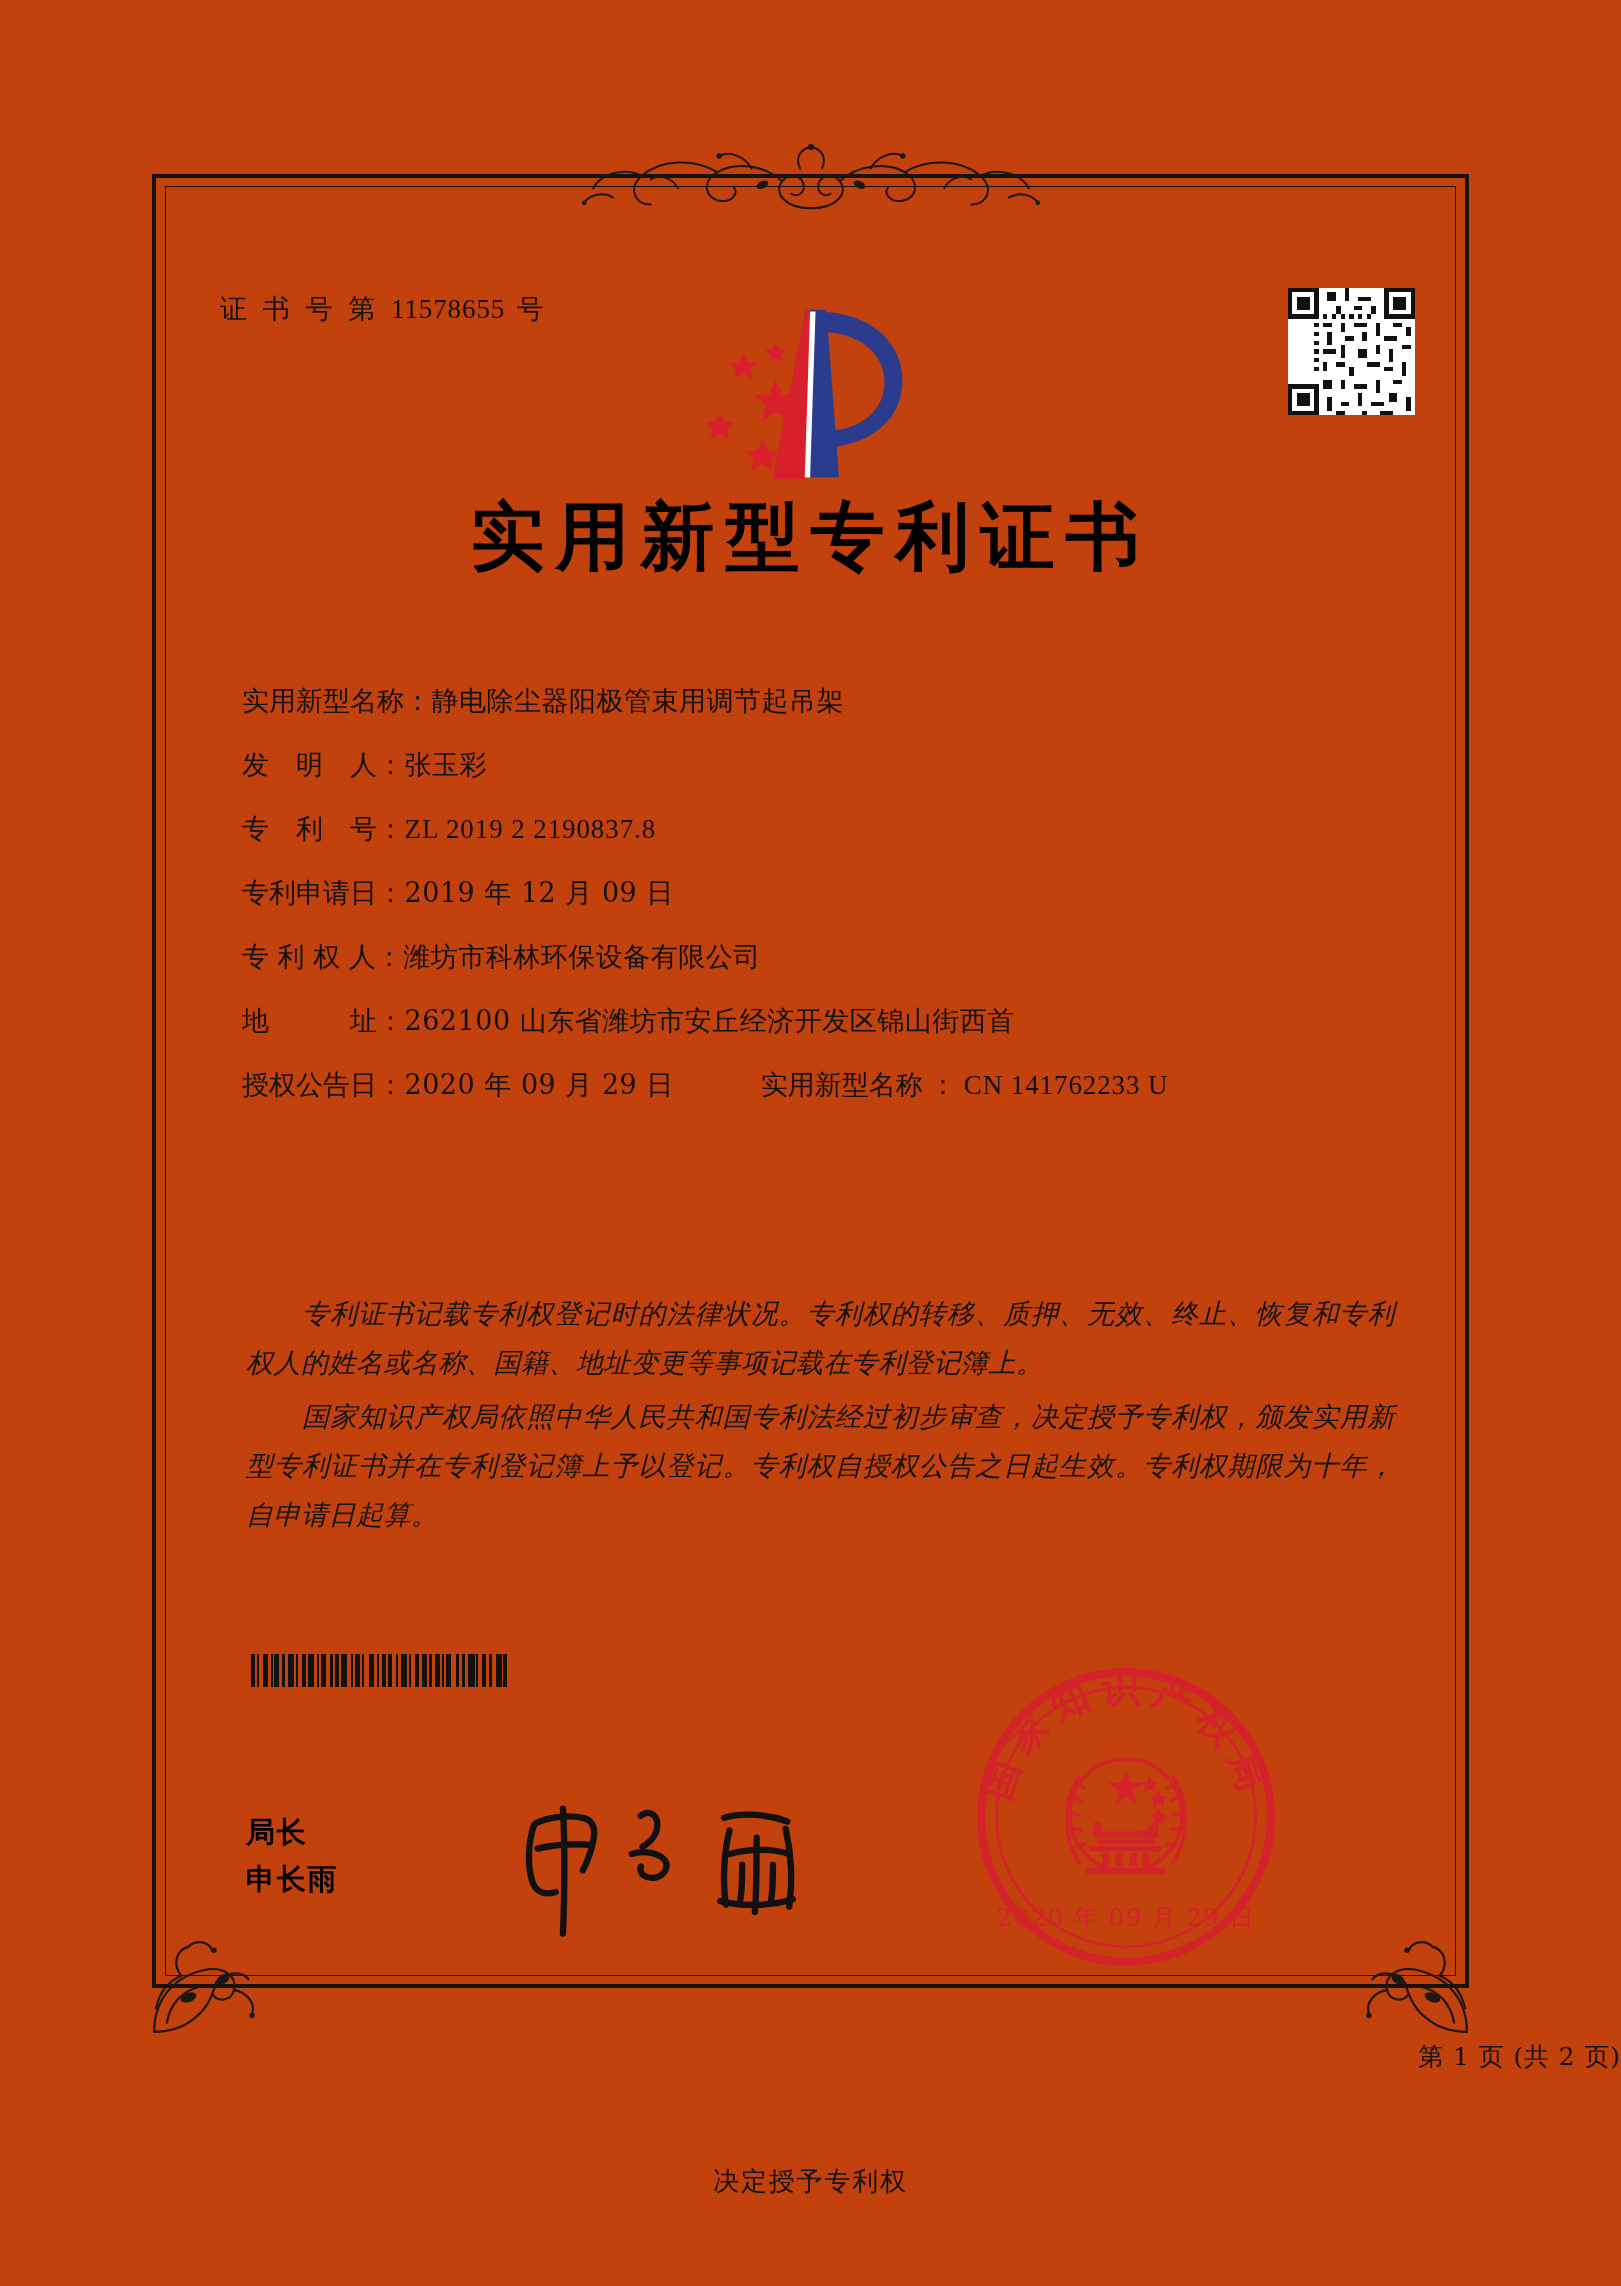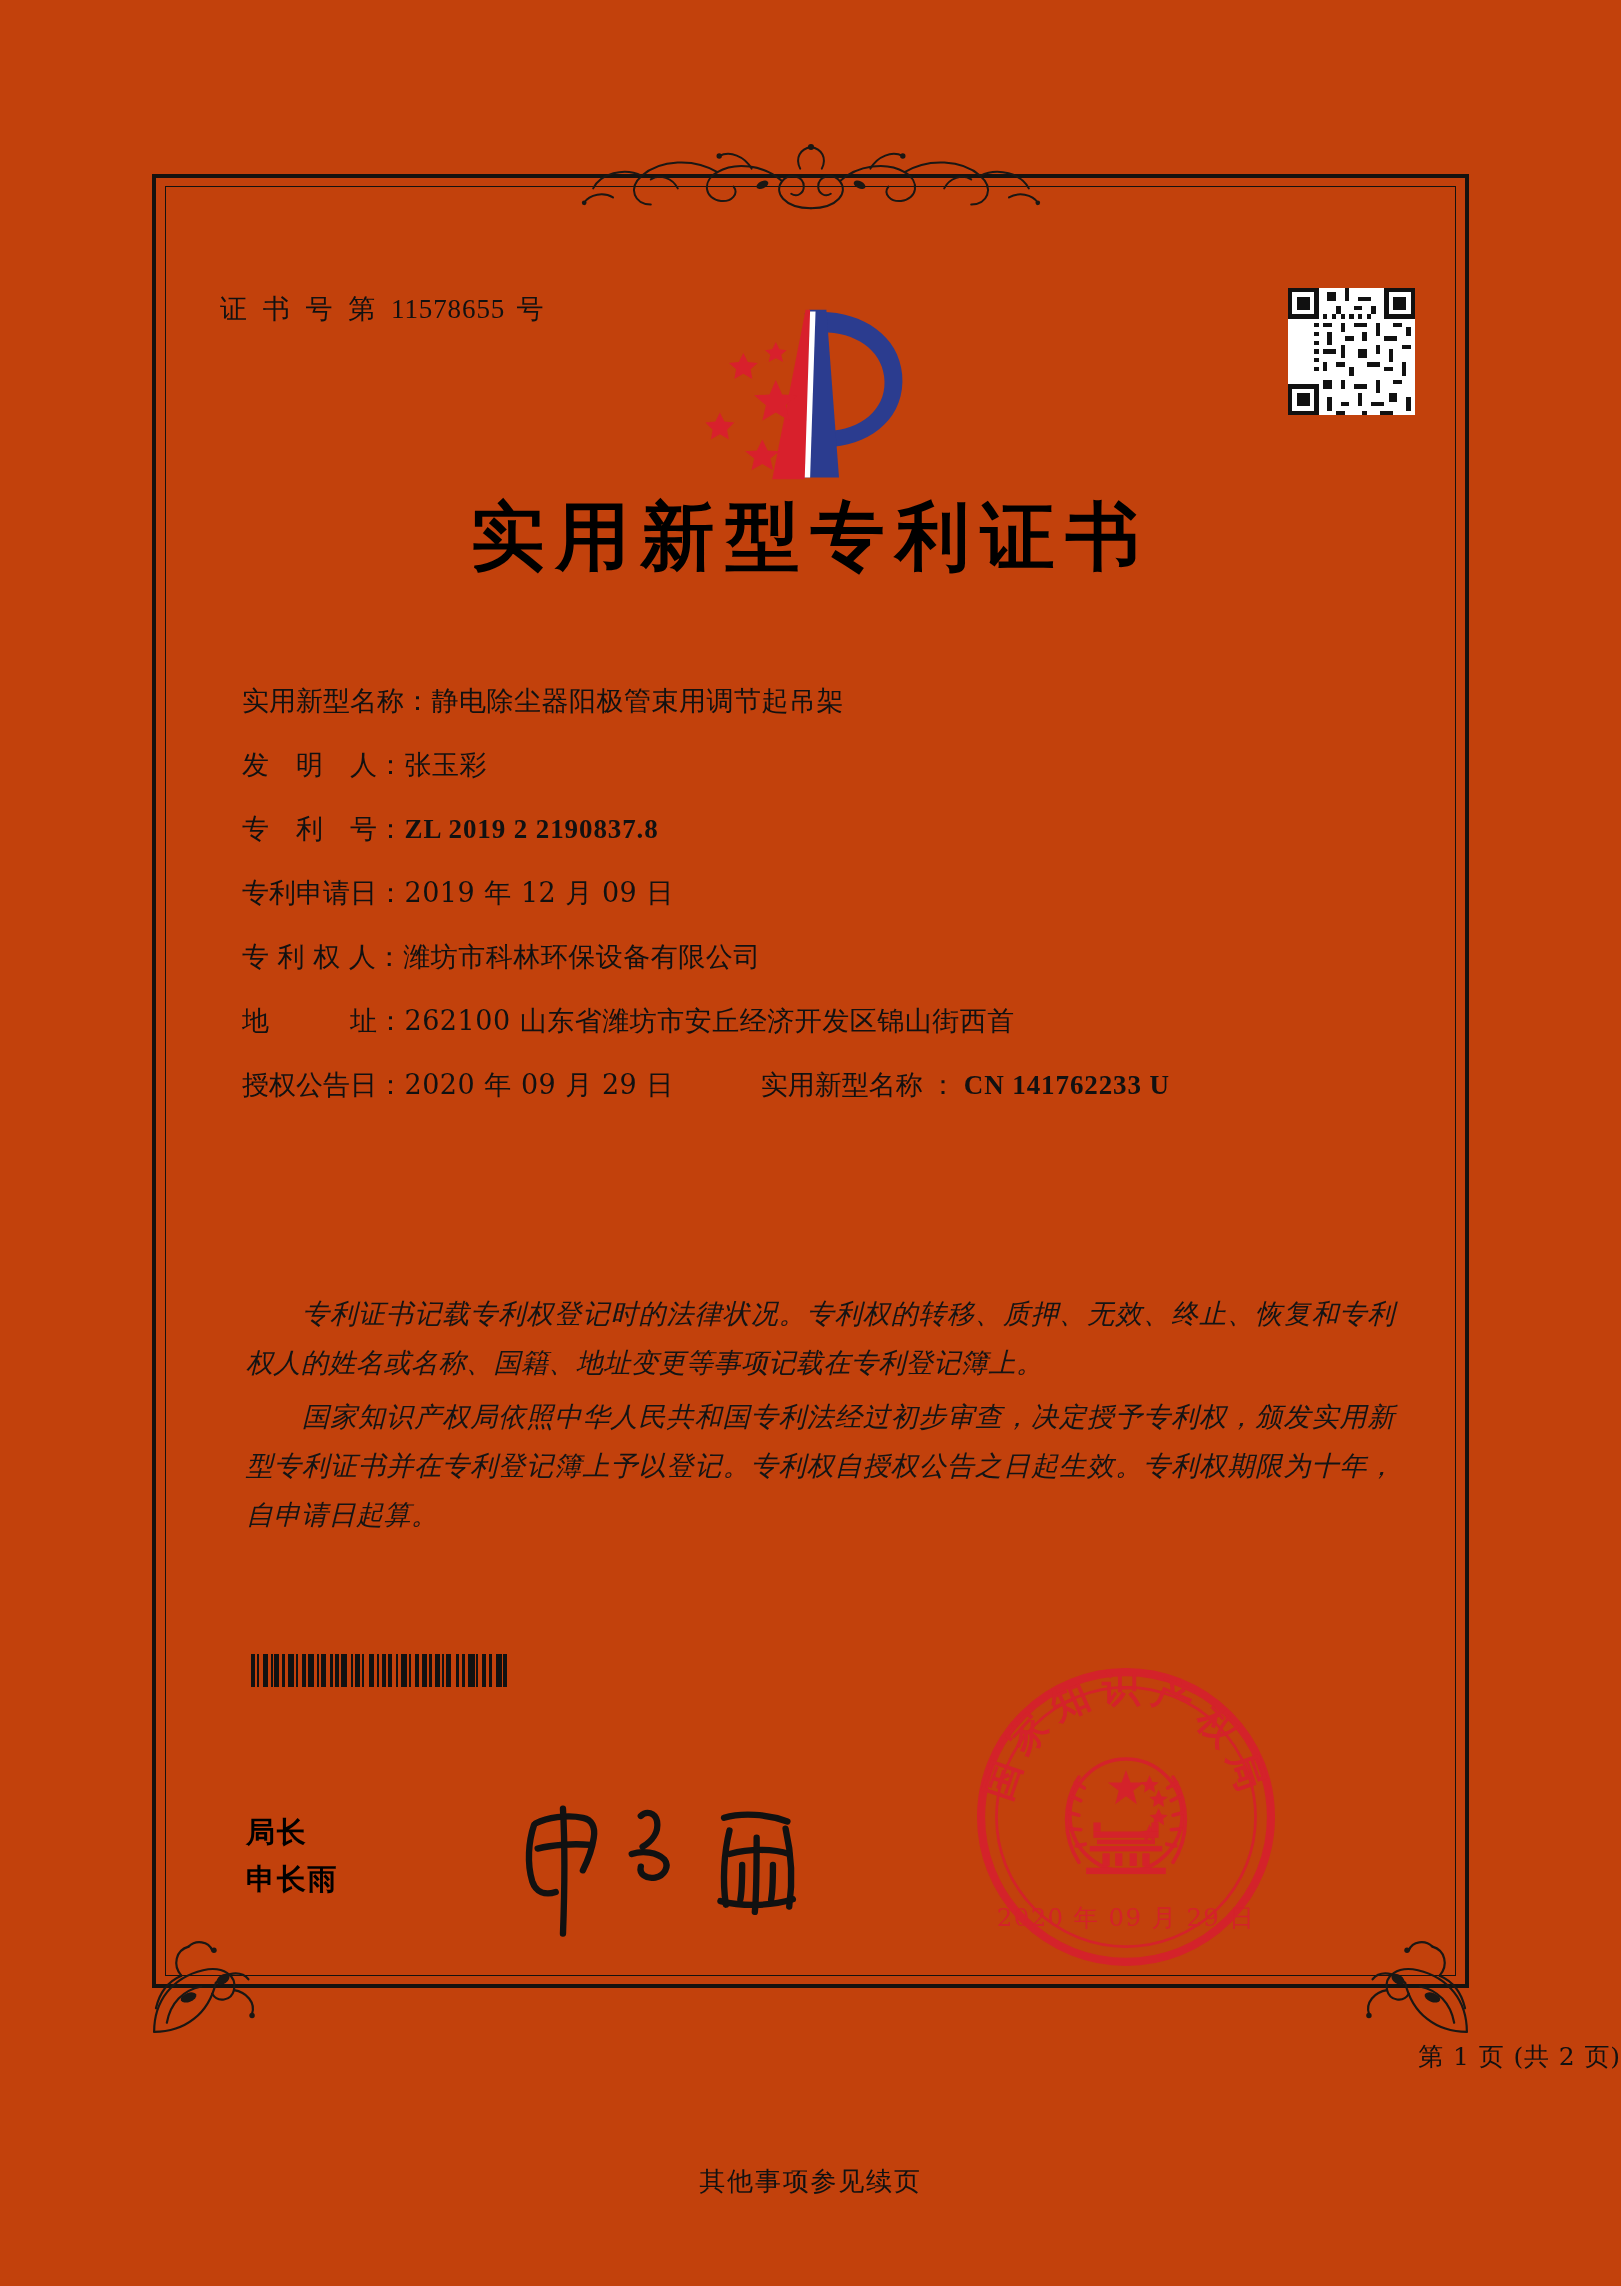--- a/index.html
+++ b/index.html
@@ -81,21 +81,20 @@
     font-family:"DejaVu Serif","Liberation Serif",serif;
     letter-spacing:0px;
   }
   .fvalue{
     font-family:"DejaVu Serif","Liberation Serif",serif;
     letter-spacing:0.5px;
   }
   .fvalue.mono{
     font-family:"Liberation Serif",serif;
     letter-spacing:0.9px;
-    font-weight:bold;
   }
   .frow .right-pair{margin-left:87px;}
 
   
   .body-text{
     position:absolute;left:246px;right:226px;top:1289px;
     font-size:27px;
     line-height:49px;
     color:#141414;
     font-family:"DejaVu Serif","Liberation Serif",serif;
@@ -534,16 +533,16 @@
       <path d="M320 46 C326 72 328 104 324 132"></path>
       <path d="M258 74 C280 68 306 68 324 74"></path>
       <path d="M288 56 C288 90 288 118 286 138"></path>
       <path d="M272 86 C272 102 272 114 270 124"></path>
       <path d="M306 86 C306 102 306 114 304 124"></path>
       <path d="M248 126 C272 132 302 132 328 124"></path>
     </g>
   </svg>
 
   <div class="page-no">第 1 页 (共 2 页)</div>
-  <div class="continue-note">其他事项参见续页</div>
+  <div class="continue-note">决定授予专利权</div>
 
 </div>
 
 
 </body></html>

